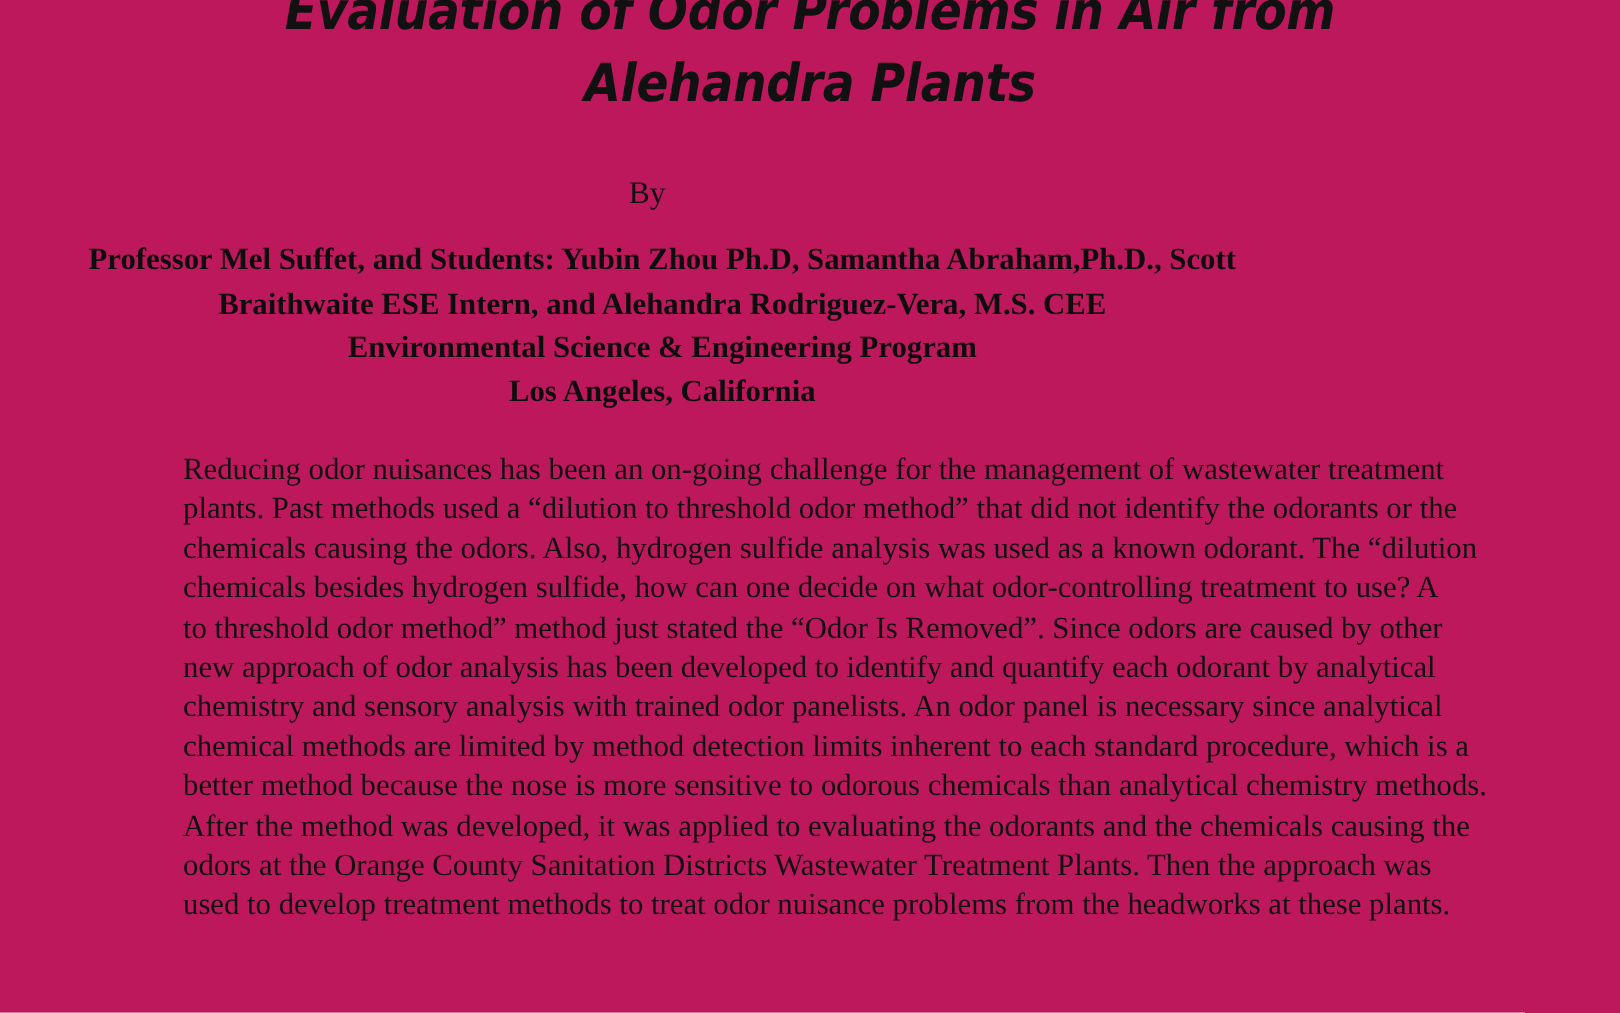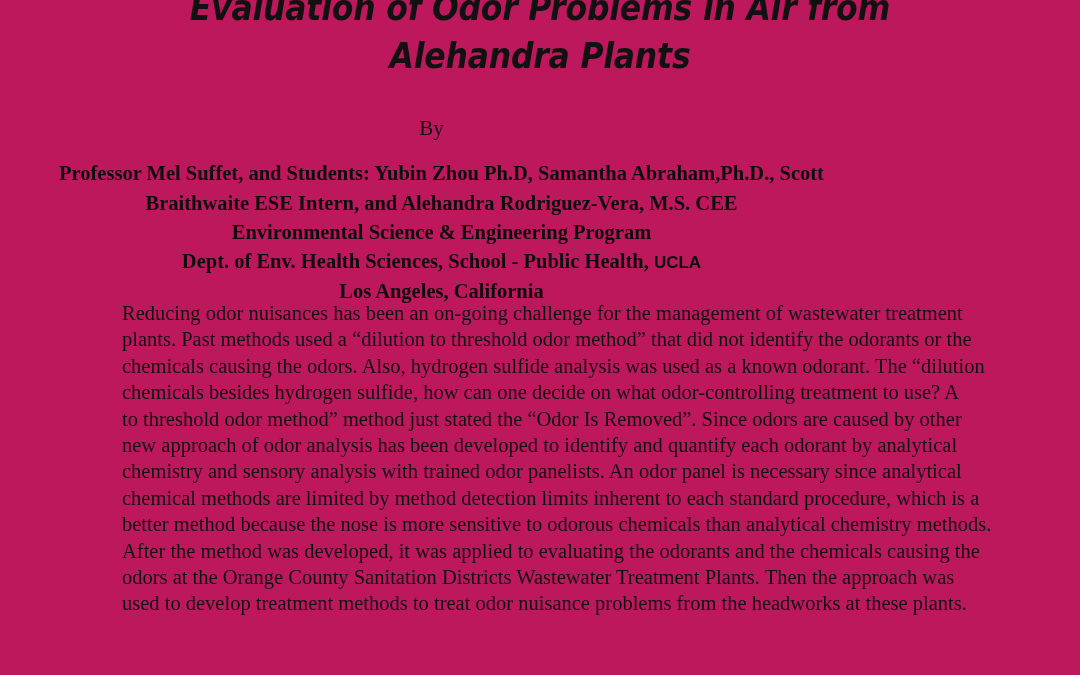--- a/index.html
+++ b/index.html
@@ -114,21 +114,20 @@
     <div class="title-line">Evaluation of Odor Problems in Air from</div>
     <div class="title-line">Alehandra Plants</div>
   </div>
 
   <div class="by-line">By</div>
 
   <div class="authors-block">
     <div class="author-line">Professor Mel Suffet, and Students: Yubin Zhou Ph.D, Samantha Abraham,Ph.D.,  Scott</div>
     <div class="author-line">Braithwaite ESE Intern,  and Alehandra Rodriguez-Vera, M.S. CEE</div>
     <div class="affil-line">Environmental Science &amp; Engineering Program</div>
-    <div class="affil-line"><span>Dept. of Env. Health Sciences, School - Public Health, </span><span class="sans-small">UCLA</span></div>
     <div class="affil-line">Los Angeles, California</div>
   </div>
 
   <div class="body-block">
     <div class="body-line">Reducing odor nuisances has been an on-going challenge for the management of wastewater treatment</div>
     <div class="body-line">plants. Past methods used a “dilution to threshold odor method” that did not identify the odorants or the</div>
     <div class="body-line">chemicals causing the odors. Also, hydrogen sulfide analysis was used as a known odorant. The “dilution</div>
     <div class="body-line">chemicals besides hydrogen sulfide, how can one decide on what odor-controlling treatment to use?  A</div>
     <div class="body-line">to threshold odor method” method just stated the “Odor Is Removed”.  Since odors are caused by other</div>
     <div class="body-line">new approach of odor analysis has been developed to identify and quantify each odorant by analytical</div>

